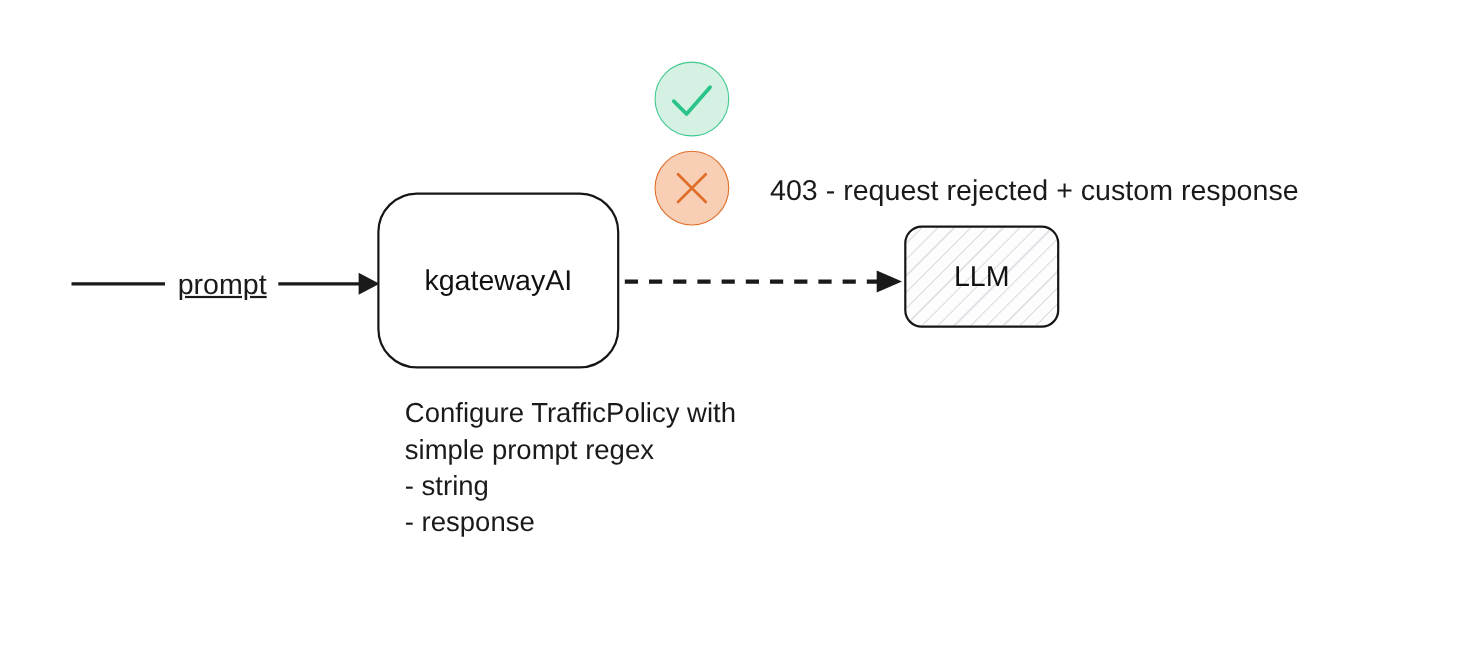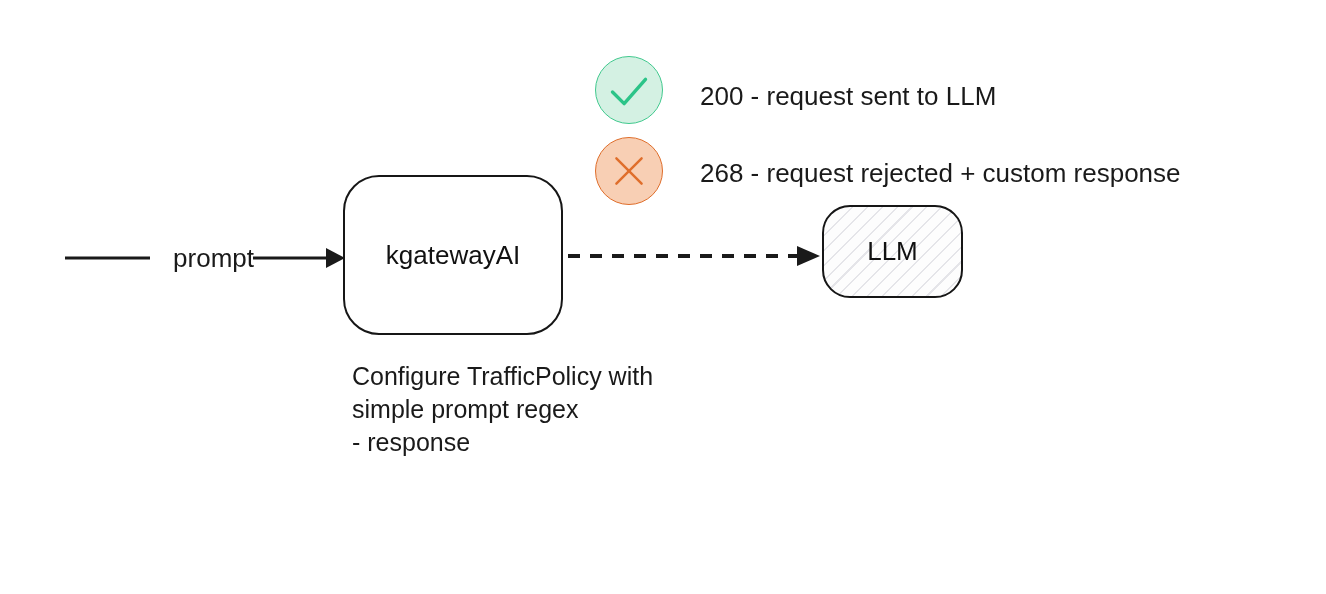--- a/index.html
+++ b/index.html
@@ -26,21 +26,22 @@
     position: absolute;
     font-size: 26px;
     color: #1a1a1a;
     white-space: nowrap;
   }
 
   .prompt-label {
     left: 150px;
     top: 243px;
     width: 104px;
-    text-align: right;
+    text-align: center;
+    text-decoration: underline;
   }
 
   .node {
     position: absolute;
     display: flex;
     align-items: center;
     justify-content: center;
     border: 2.5px solid #161616;
     background: #ffffff;
     font-size: 26px;
@@ -53,21 +54,21 @@
     width: 220px;
     height: 160px;
     border-radius: 36px;
   }
 
   .llm-node {
     left: 822px;
     top: 205px;
     width: 141px;
     height: 93px;
-    border-radius: 28px;
+    border-radius: 16px;
     background-color: #fdfdfd;
     background-image: repeating-linear-gradient(
       135deg,
       transparent 0px,
       transparent 9px,
       #e5e5e9 9px,
       #e5e5e9 10.5px
     );
   }
 
@@ -93,21 +94,21 @@
     top: 137px;
     background: #f8cfb4;
     border: 1.5px solid #df6e2b;
   }
 
   .legend-text-ok  { left: 700px; top: 81px; }
   .legend-text-err { left: 700px; top: 158px; }
 
   .caption {
     position: absolute;
-    left: 352px;
+    left: 368px;
     top: 360px;
     font-size: 25px;
     line-height: 33px;
     color: #1a1a1a;
   }
 </style>
 </head>
 <body>
 
 <div class="canvas">
@@ -131,29 +132,29 @@
 
   <div class="node llm-node">
     <span>LLM</span>
   </div>
 
   <div class="status-circle status-ok">
     <svg width="68" height="68" viewBox="0 0 68 68" aria-hidden="true">
       <polyline points="17,36 29,48 51,23" fill="none" stroke="#2bc488" stroke-width="3.5" stroke-linecap="round" stroke-linejoin="round"></polyline>
     </svg>
   </div>
-  <div class="label legend-text-ok">200 - request sent to LLM</div>
 
   <div class="status-circle status-err">
     <svg width="68" height="68" viewBox="0 0 68 68" aria-hidden="true">
       <line x1="21" y1="21" x2="47" y2="47" stroke="#df6e2b" stroke-width="2.5" stroke-linecap="round"></line>
       <line x1="47" y1="21" x2="21" y2="47" stroke="#df6e2b" stroke-width="2.5" stroke-linecap="round"></line>
     </svg>
   </div>
-  <div class="label legend-text-err">268 - request rejected + custom response</div>
+  <div class="label legend-text-err">403 - request rejected + custom response</div>
 
   <div class="caption">
     <div>Configure TrafficPolicy with</div>
     <div>simple prompt regex</div>
+    <div>- string</div>
     <div>- response</div>
   </div>
 
 </div>
 
 </body></html>

